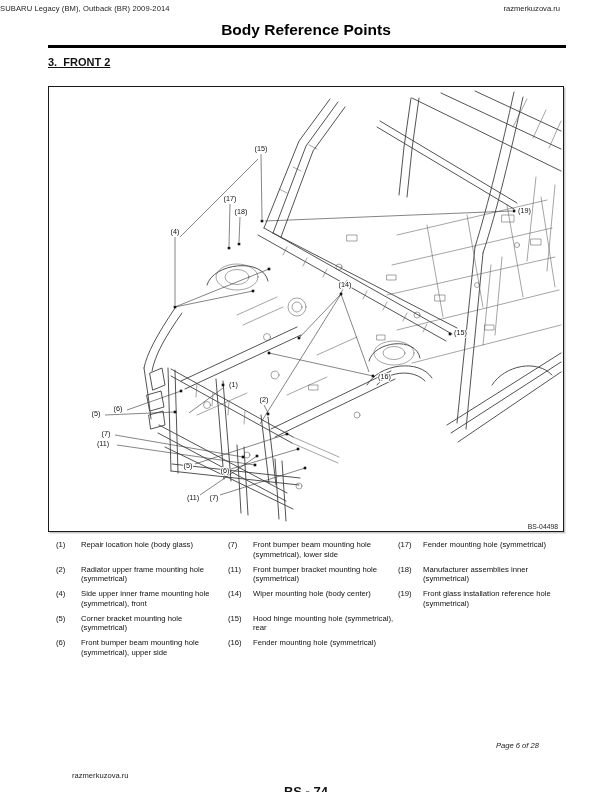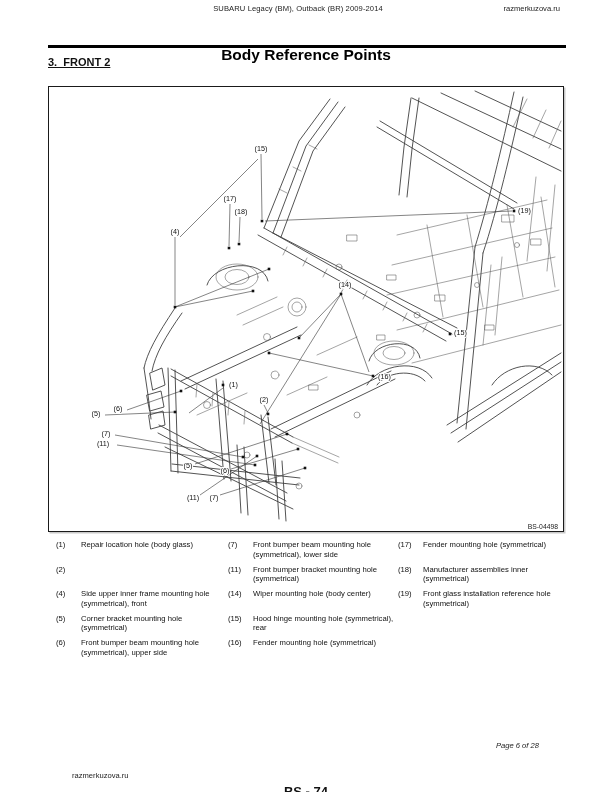--- a/index.html
+++ b/index.html
@@ -1,20 +1,20 @@
 <!DOCTYPE html>
 <html><head>
 <meta charset="utf-8">
 <style>
   html,body{margin:0;padding:0;background:#fff;}
   body{width:612px;height:792px;position:relative;font-family:"Liberation Sans",sans-serif;color:#111;overflow:hidden;}
   .abs{position:absolute;}
-  .hdr-model{top:4px;left:0;right:16px;text-align:center;font-size:7.6px;color:#222;letter-spacing:.1px;}
+  .hdr-model{top:4px;left:0;right:16px;text-align:left;font-size:7.6px;color:#222;letter-spacing:.1px;}
   .hdr-site{top:4px;right:52px;font-size:7.6px;color:#222;}
-  .doc-title{top:21px;left:0;right:0;text-align:center;font-size:15.5px;font-weight:bold;color:#000;margin-top:25px;}
+  .doc-title{top:21px;left:0;right:0;text-align:center;font-size:15.5px;font-weight:bold;color:#000;}
   .rule{top:45px;left:48px;width:518px;height:3px;background:#000;}
   .section-heading{top:56px;left:48px;font-size:11px;font-weight:bold;white-space:pre;text-decoration:underline;}
   .figure{top:86px;left:48px;width:514px;height:444px;border:1px solid #1a1a1a;box-shadow:1.5px 1.5px 0 #c9c9c9;background:#fff;}
   .figure svg{display:block;width:514px;height:444px;}
   .fig-code{position:absolute;right:3px;bottom:0px;font-size:6.8px;color:#222;background:#fff;padding:0 2px;line-height:1;}
   .legend-col{top:540px;}
   .col-0{left:56px;width:165px;}
   .col-1{left:228px;width:172px;}
   .col-2{left:398px;width:172px;}
   .li{display:grid;grid-template-columns:25px 1fr;min-height:24.5px;height:24.5px;font-size:7.7px;line-height:1.27;align-content:start;}
@@ -171,20 +171,21 @@
   <div class="fig-code">BS-04498</div>
 </div>
 
 <div class="abs legend-col col-0">
     <div class="li">
       <span class="num">(1)</span>
       <span class="txt">Repair location hole (body glass)</span>
     </div>
     <div class="li">
       <span class="num">(2)</span>
+      <span class="txt">Radiator upper frame mounting hole (symmetrical)</span>
     </div>
     <div class="li">
       <span class="num">(4)</span>
       <span class="txt">Side upper inner frame mounting hole (symmetrical), front</span>
     </div>
     <div class="li">
       <span class="num">(5)</span>
       <span class="txt">Corner bracket mounting hole (symmetrical)</span>
     </div>
     <div class="li">

